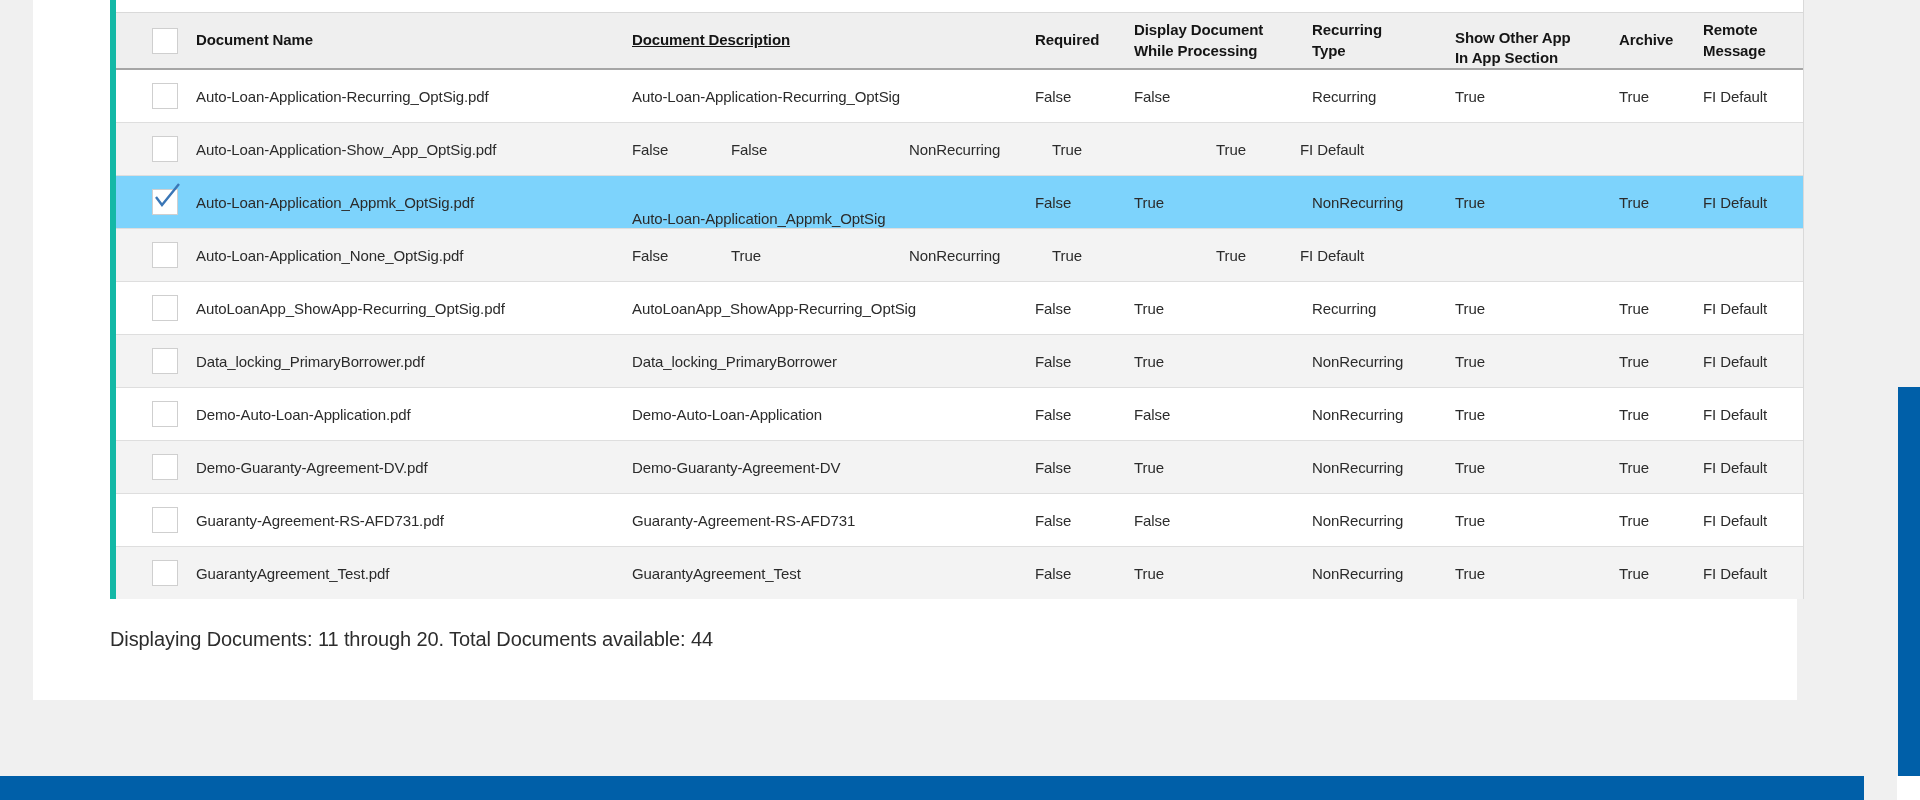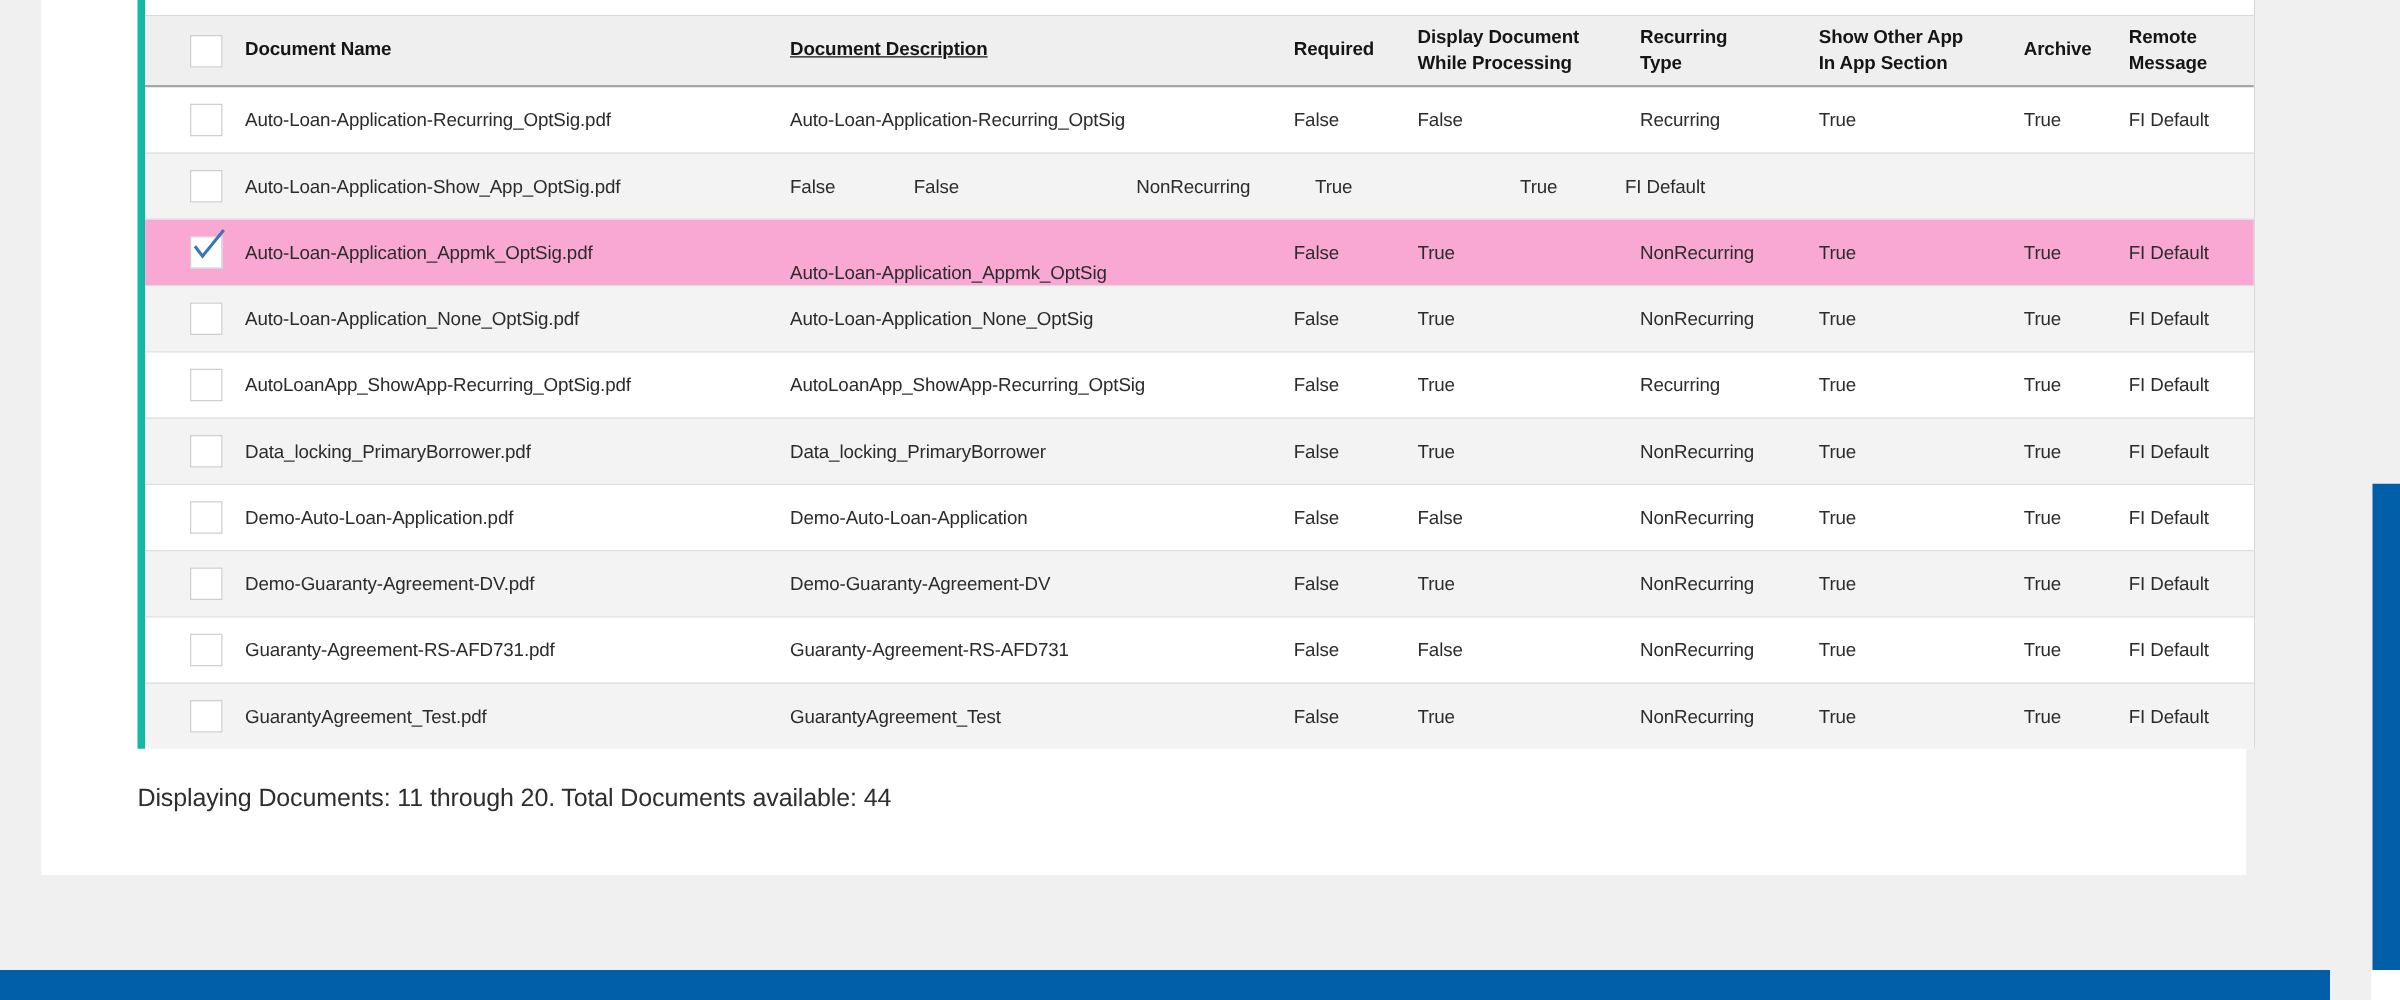--- a/index.html
+++ b/index.html
@@ -27,21 +27,21 @@
   .cell{
     box-sizing:border-box;flex:0 0 auto;display:flex;align-items:center;
     font-size:15px;letter-spacing:-0.1px;overflow:hidden;white-space:nowrap;
   }
   .header-row .cell{
     font-weight:bold;color:#151515;white-space:pre-line;line-height:1.35;
   }
   .row{display:flex;height:52px;background:#ffffff;}
   .row + .row{border-top:1px solid #dedede;}
   .row.striped{background:#f3f3f3;}
-  .row.selected{background:#f9a8d4;text-align:right;}
+  .row.selected{background:#7dd3fc;text-align:right;}
   .checkbox{
     position:relative;width:26px;height:26px;margin-left:36px;
     background:#ffffff;border:1px solid #cfcfcf;box-sizing:border-box;
   }
   .checkbox svg{position:absolute;left:-2px;top:-10px;overflow:visible;}
   .footer-summary{
     position:absolute;left:110px;top:628px;font-size:20px;color:#2d2d2d;
     letter-spacing:-0.1px;
   }
   .bottom-bar{
@@ -66,21 +66,21 @@
   <div class="top-sliver"></div>
   <div class="header-row">
       <div class="cell" style="width: 80px;"><div class="checkbox"></div></div>
       <div class="cell" style="width: 436px;"><span>Document Name</span></div>
       <div class="cell" style="width: 403px; text-decoration: underline;"><span>Document Description</span></div>
       <div class="cell" style="width: 99px;"><span>Required</span></div>
       <div class="cell" style="width: 178px;"><span>Display Document
 While Processing</span></div>
       <div class="cell" style="width: 143px;"><span>Recurring
 Type</span></div>
-      <div class="cell" style="width: 164px;"><span>Show Other App
+      <div class="cell" style="width: 164px; align-items: flex-end;"><span>Show Other App
 In App Section</span></div>
       <div class="cell" style="width: 84px;"><span>Archive</span></div>
       <div class="cell" style="width: 100px;"><span>Remote
 Message</span></div>
     </div>
   <div id="table-body">
       <div class="row">
         <div class="cell" style="width: 80px;">
           <div class="checkbox"></div>
         </div>
@@ -168,23 +168,20 @@
           <span>FI Default</span>
         </div>
       </div>
       <div class="row striped">
         <div class="cell" style="width: 80px;">
           <div class="checkbox"></div>
         </div>
         <div class="cell" style="width: 436px;">
           <span>Auto-Loan-Application_None_OptSig.pdf</span>
         </div>
-        <div class="cell" style="width: 403px;">
-          <span>Auto-Loan-Application_None_OptSig</span>
-        </div>
         <div class="cell" style="width: 99px;">
           <span>False</span>
         </div>
         <div class="cell" style="width: 178px;">
           <span>True</span>
         </div>
         <div class="cell" style="width: 143px;">
           <span>NonRecurring</span>
         </div>
         <div class="cell" style="width: 164px;">

